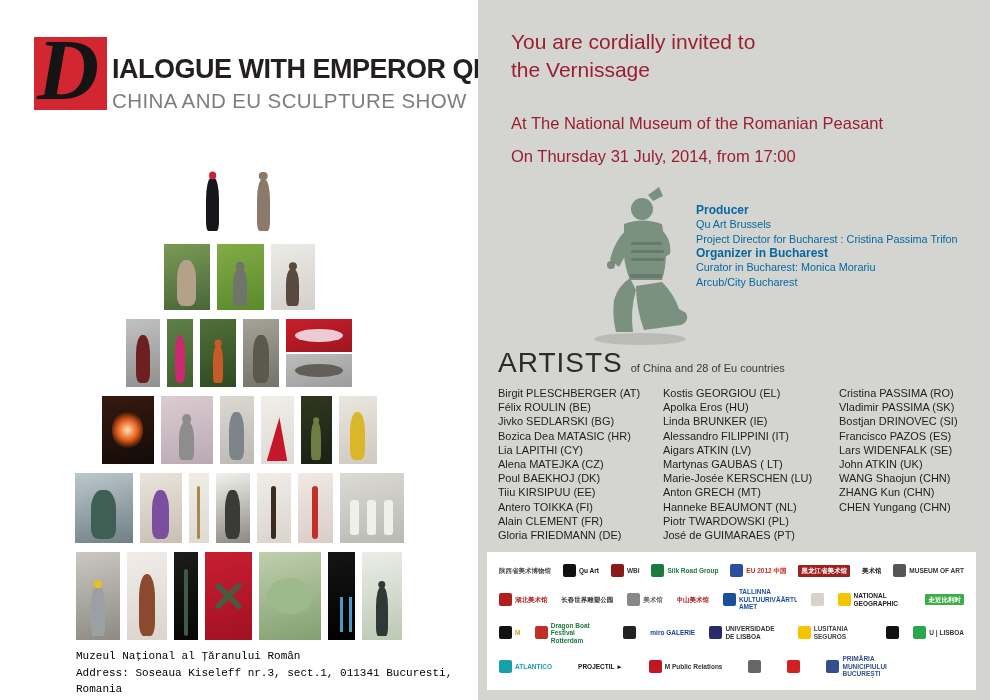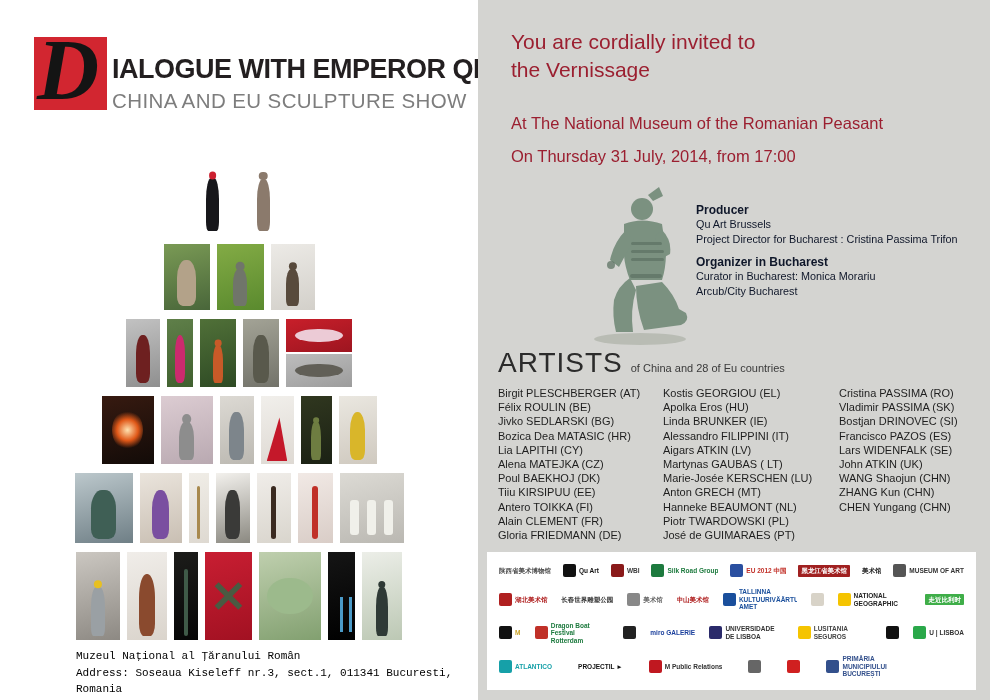--- a/index.html
+++ b/index.html
@@ -51,22 +51,22 @@
   .museum-line3{display:flex;}
   .website{text-decoration:underline;font-weight:700;margin-left:30px;}
 
   
   .invite{position:absolute;left:33px;top:28px;font-size:21px;line-height:1.32;color:#9b1f30;}
   .venue{position:absolute;left:33px;top:114px;font-size:16.5px;color:#9b1f30;white-space:nowrap;}
   .datetime{position:absolute;left:33px;top:147px;font-size:16.5px;color:#9b1f30;white-space:nowrap;text-align:right;}
 
   .warrior{position:absolute;left:100px;top:182px;width:120px;height:166px;}
 
-  .credits{position:absolute;left:218px;top:203px;color:#0f172a;}
-  .credit-label{font-weight:700;font-size:12px;margin-top:9px;white-space:nowrap;}
+  .credits{position:absolute;left:218px;top:203px;color:#0369a1;}
+  .credit-label{font-weight:700;font-size:12px;white-space:nowrap;}
   .credit-label:first-child{margin-top:0;}
   .credit-line{font-size:10.8px;line-height:14.5px;white-space:nowrap;}
 
   .artists-header{position:absolute;left:20px;top:347px;display:flex;align-items:baseline;gap:8px;}
   .artists-title{font-size:28px;font-weight:400;letter-spacing:1px;color:#2b2b2b;}
   .artists-suffix{font-size:11px;color:#3a3a3a;}
 
   .artists-columns{position:absolute;left:20px;top:386px;display:flex;}
   .artist-col{flex:none;}
   .artist-col:nth-child(1){width:165px;}

